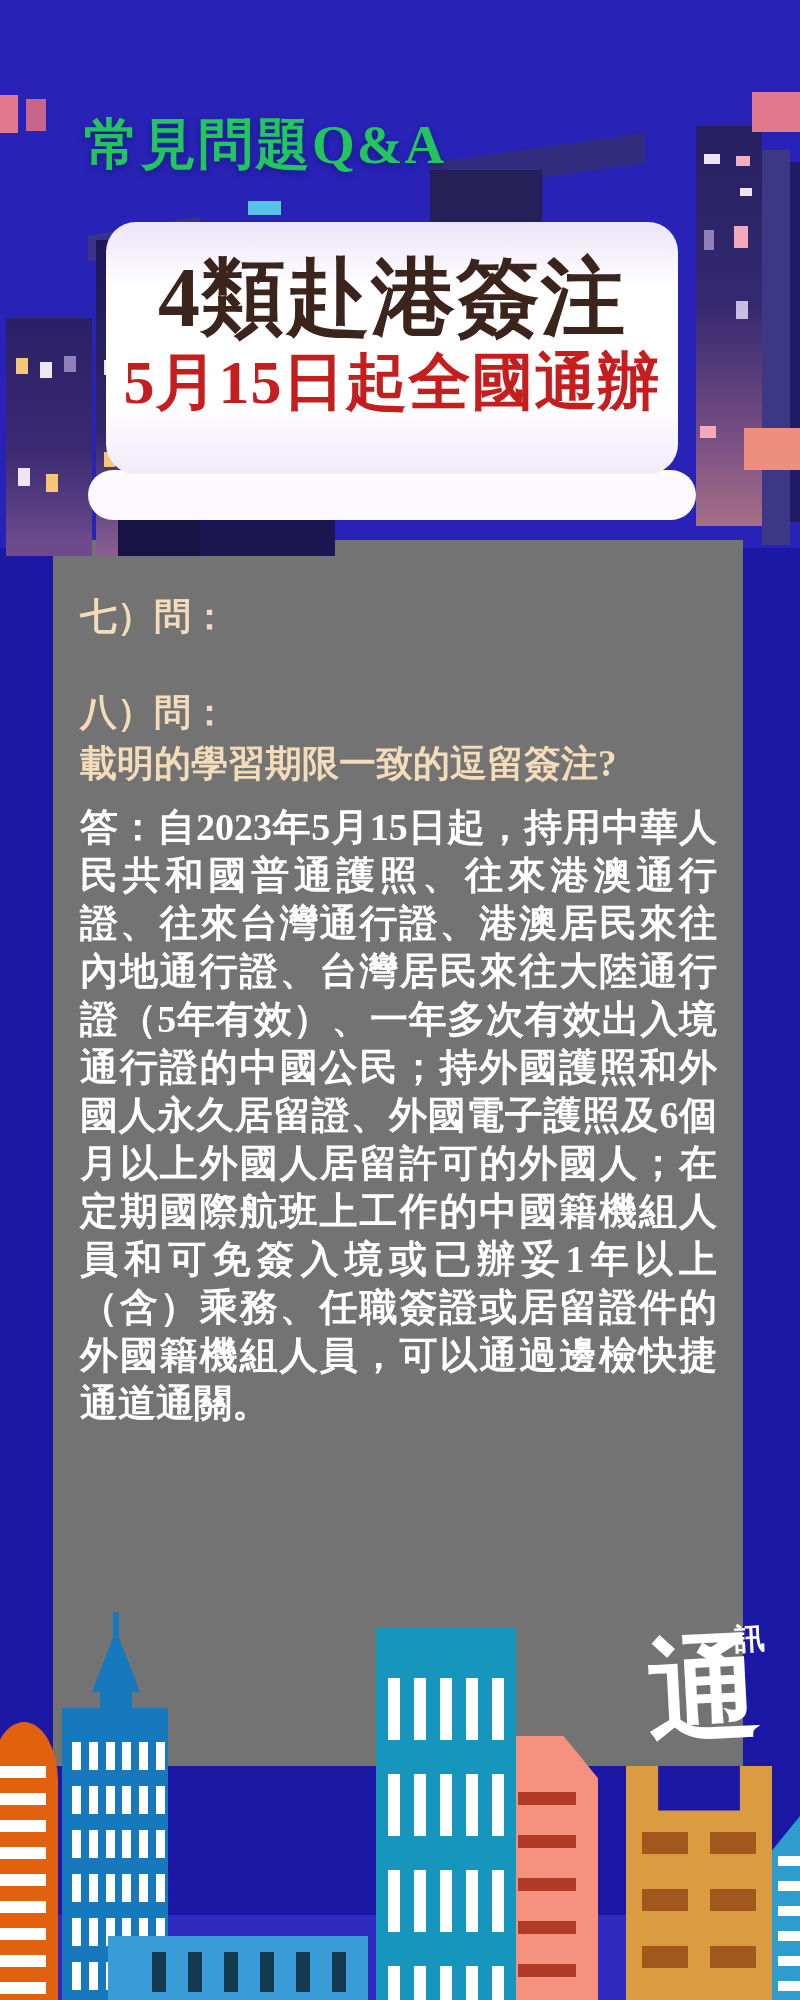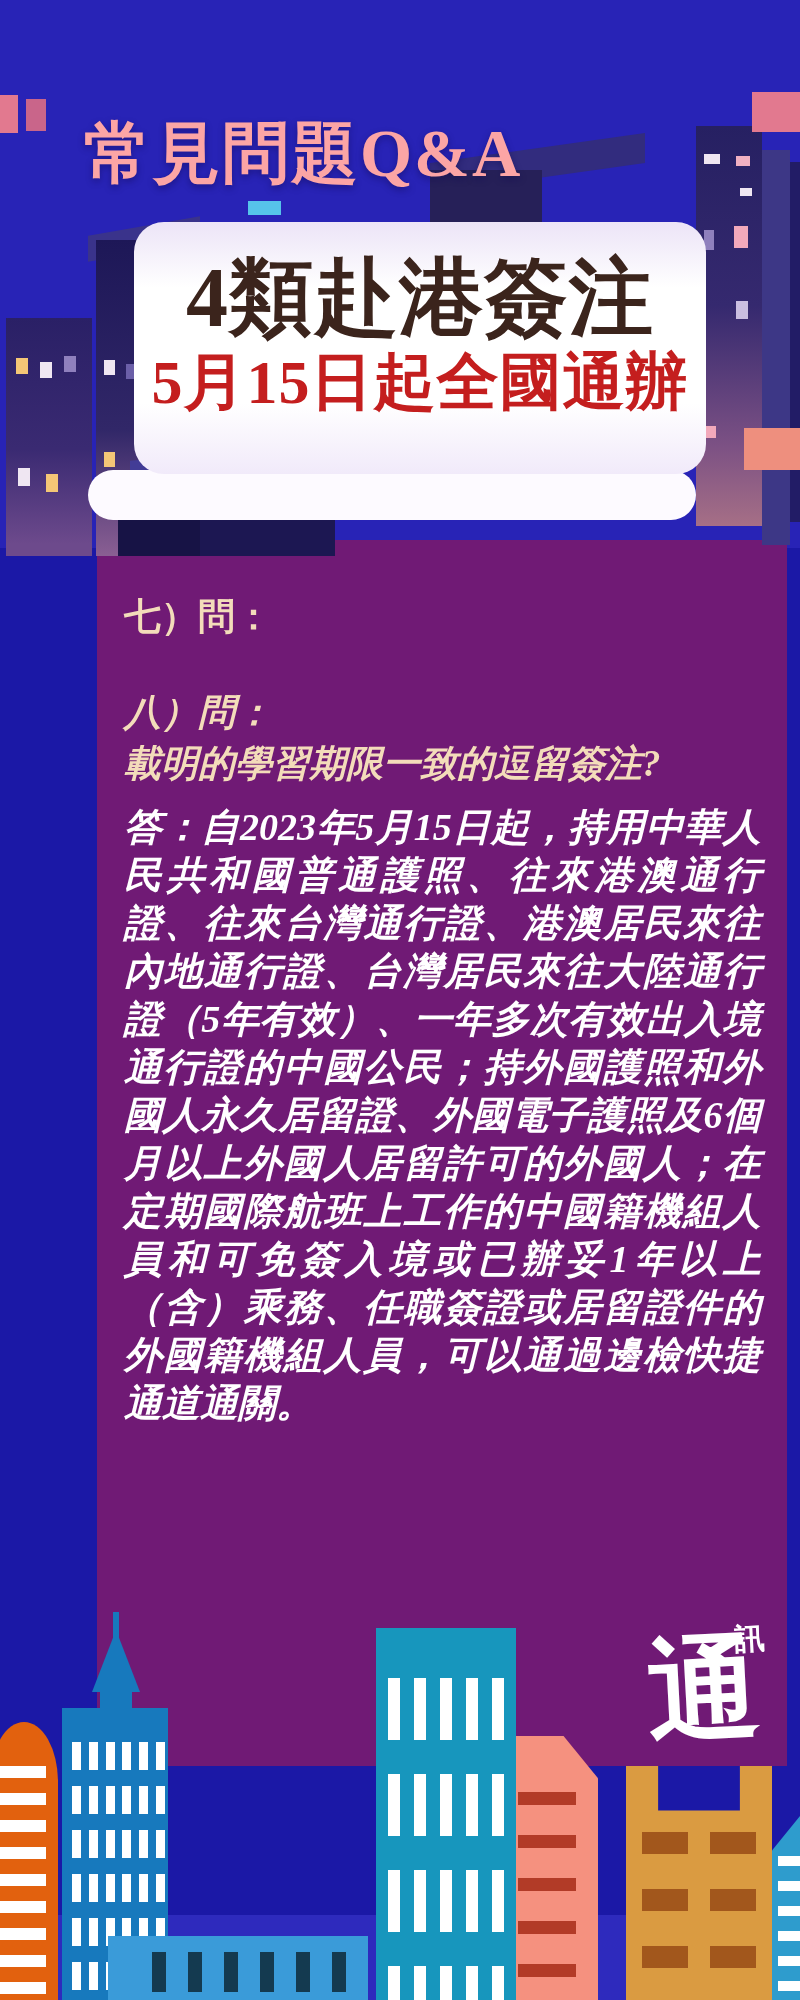--- a/index.html
+++ b/index.html
@@ -21,37 +21,37 @@
   .tl-b3top{left:130px;top:452px;width:200px;height:24px;background:#423c96;transform:skewY(-5deg);}
   .tl-b4{left:200px;top:505px;width:135px;height:51px;background:#1c1752;}
   .win{position:absolute;}
   
   .tr-roof{left:430px;top:148px;width:215px;height:30px;background:#322c7e;transform:skewY(-8deg);}
   .tr-b0{left:430px;top:170px;width:112px;height:60px;background:#262058;}
   .tr-tower{left:696px;top:126px;width:66px;height:400px;background:linear-gradient(180deg,#262062 0%,#35296f 45%,#7c5184 80%,#a66f86 100%);}
   .tr-face{left:762px;top:150px;width:28px;height:395px;background:#3d3786;}
   .tr-edge{left:790px;top:162px;width:10px;height:360px;background:#221c66;}
   
-  .eyebrow{left:84px;top:108px;z-index:5;font-size:67px;font-weight:bold;color:#fca5a5;
+  .eyebrow{left:84px;top:108px;z-index:5;font-size:55px;font-weight:bold;color:#22c55e;
     letter-spacing:2px;text-shadow:0 3px 7px rgba(15,8,80,.45);white-space:nowrap;}
   
   .pill{left:88px;top:470px;width:608px;height:50px;border-radius:26px;background:#fdfaff;z-index:3;}
   .card{left:106px;top:222px;width:572px;height:252px;border-radius:30px;z-index:4;
     background:linear-gradient(180deg,#ece4f7 0%,#ffffff 26%,#ffffff 72%,#f1eafa 100%);
-    text-align:center;margin-left:28px;}
+    text-align:center;}
   .card-title{margin-top:30px;font-size:84px;line-height:1.1;font-weight:bold;color:#3b241c;letter-spacing:1px;}
   .card-sub{margin-top:4px;font-size:62px;line-height:1.1;font-weight:bold;color:#c41e1e;letter-spacing:1px;}
   
-  .panel{left:53px;top:540px;width:690px;height:1226px;background:#701a75;z-index:2;
-    box-sizing:border-box;padding:54px 26px 0 27px;margin-left:44px;}
+  .panel{left:53px;top:540px;width:690px;height:1226px;background:#737373;z-index:2;
+    box-sizing:border-box;padding:54px 26px 0 27px;}
   .qa-label{font-size:37px;line-height:46px;font-weight:bold;color:#f3dcba;}
   .qa-question{font-size:37px;line-height:47px;font-weight:bold;color:#f3dcba;margin-top:4px;}
   .qa-answer{font-size:38px;line-height:48px;font-weight:bold;color:#ffffff;margin-top:16px;
     text-align:justify;text-align-last:left;}
-  .qa2{margin-top:50px;font-style:italic;}
+  .qa2{margin-top:50px;}
   
   .bl{z-index:5;}
   .bl-orange{left:-10px;top:1722px;width:68px;height:280px;background:#e2610e;
     border-radius:34px 34px 0 0/60px 60px 0 0;}
   .bl-orange .stripes{position:absolute;left:6px;right:12px;top:44px;bottom:6px;
     background:repeating-linear-gradient(180deg,#ffffff 0 12px,transparent 12px 27px);}
   .spire-tip{left:113px;top:1612px;width:6px;height:30px;background:#1779bd;}
   .spire-tri{left:92px;top:1630px;width:0;height:0;border-left:24px solid transparent;
     border-right:24px solid transparent;border-bottom:62px solid #1779bd;}
   .spire-step{left:100px;top:1686px;width:32px;height:26px;background:#1779bd;}

